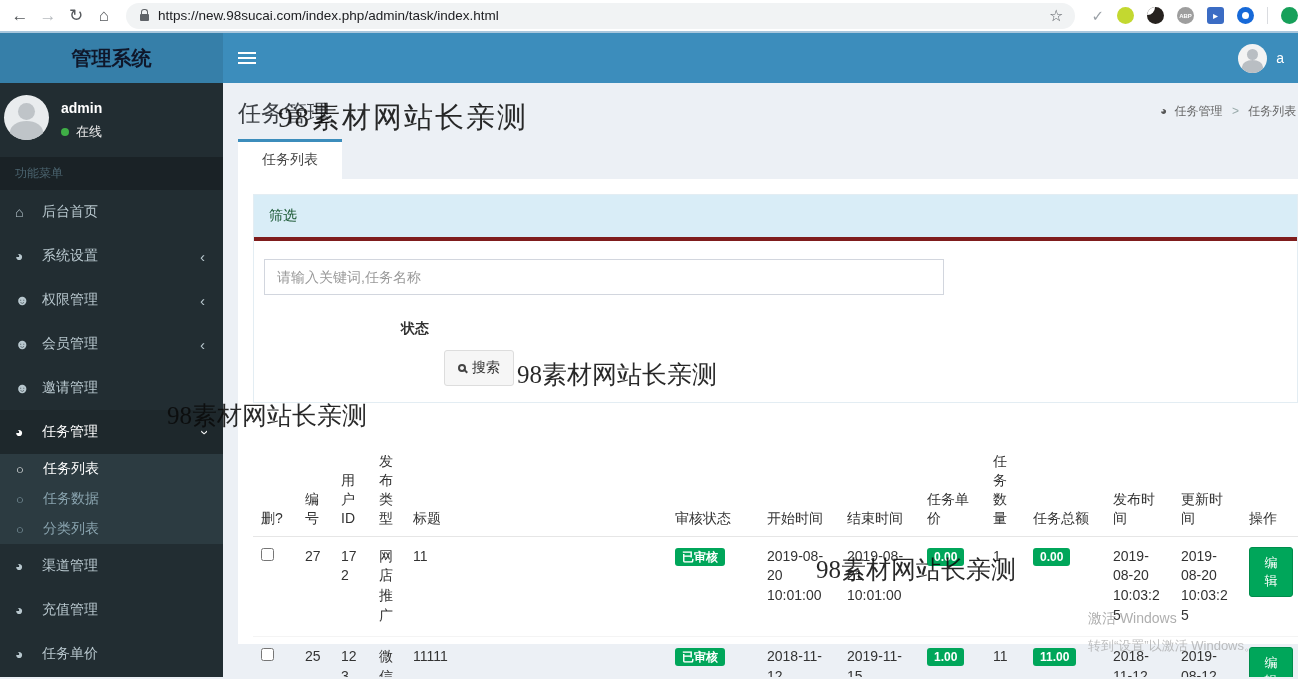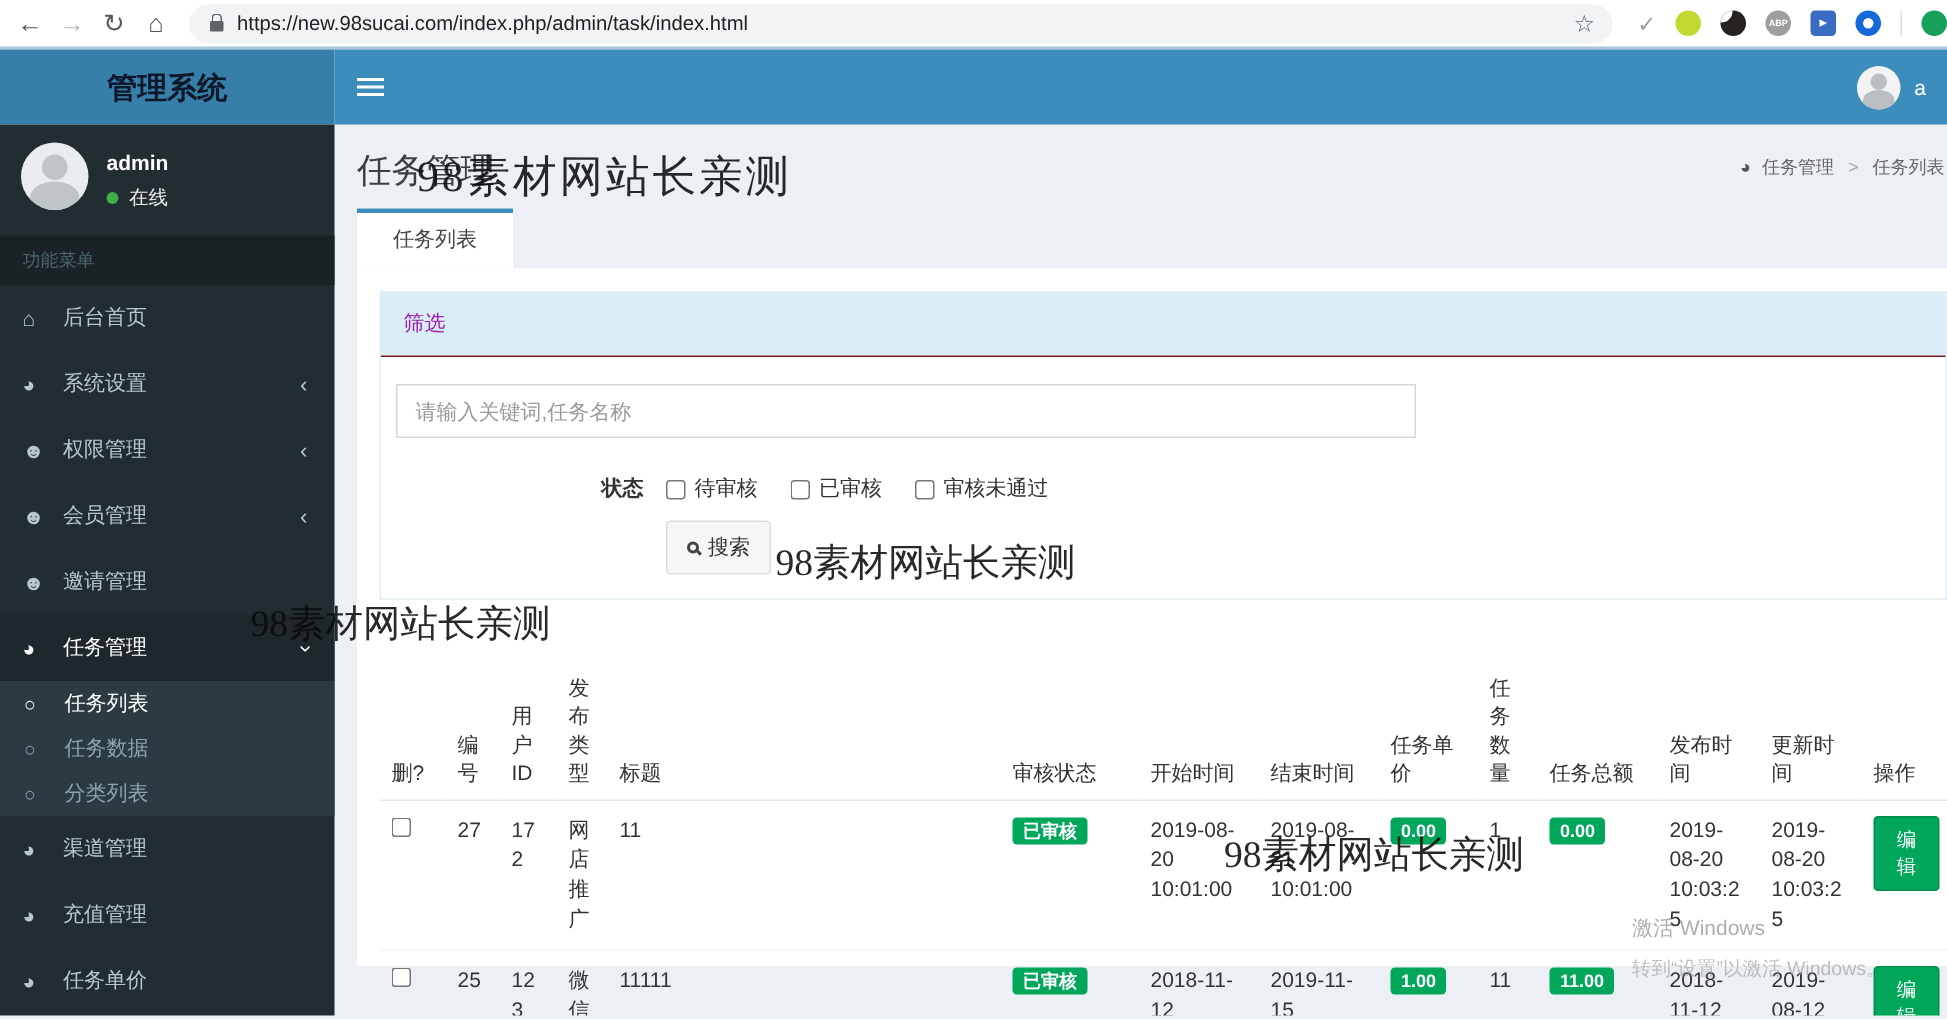--- a/index.html
+++ b/index.html
@@ -38,21 +38,21 @@
   .avatar-sm { width:29px; height:29px; border-radius:50%; background:#f3f3f3; margin-right:9px; position:relative; overflow:hidden; flex:none; }
   .avatar-sm::before { content:""; position:absolute; left:9px; top:5px; width:11px; height:11px; border-radius:50%; background:#b9bec3; }
   .avatar-sm::after { content:""; position:absolute; left:4px; top:16px; width:21px; height:14px; border-radius:50% 50% 0 0; background:#b9bec3; }
 
   
   .wrap { display:flex; height:594px; }
   .sidebar { width:223px; background:#222d32; flex:none; }
   .content { flex:1; position:relative; overflow:hidden; }
 
   
-  .user-panel { display:flex; padding:12px 14px; }
+  .user-panel { display:flex; padding:12px 4px; }
   .avatar-lg { width:45px; height:45px; border-radius:50%; background:#e9ecee; position:relative; overflow:hidden; flex:none; }
   .avatar-lg::before { content:""; position:absolute; left:14px; top:8px; width:17px; height:17px; border-radius:50%; background:#bfc4c8; }
   .avatar-lg::after { content:""; position:absolute; left:6px; top:26px; width:33px; height:22px; border-radius:50% 50% 0 0; background:#bfc4c8; }
   .user-info { padding:5px 0 0 12px; }
   .user-name { color:#fff; font-weight:bold; font-size:14px; }
   .user-status { margin-top:7px; color:#ececec; font-size:13px; display:flex; align-items:center; }
   .dot { width:8px; height:8px; border-radius:50%; background:#3fae46; margin-right:7px; }
   .menu-header { background:#1a2226; color:#4b646f; font-size:12px; padding:8px 15px; margin-top:4px; }
   .menu-item { height:44px; display:flex; align-items:center; padding:0 15px; color:#b8c7ce; cursor:pointer; position:relative; }
   .menu-item.active { color:#fff; background:#1e282c; }
@@ -69,21 +69,21 @@
   .page-title { font-size:23px; font-weight:400; color:#3b3f44; display:inline-block; }
   .breadcrumb { position:absolute; top:20px; left:937px; white-space:nowrap; font-size:12px; color:#666; }
   .breadcrumb .bc-ic { font-size:12px; color:#555; margin-right:4px; }
   .bc-sep { color:#9aa; margin:0 6px; }
   .tabs { margin-left:15px; display:flex; }
   .tab { padding:9px 24px 10px 24px; font-size:14px; color:#444; background:#fff; border-top:3px solid #3c8dbc; cursor:pointer; }
   .tab-content { margin-left:15px; background:#fff; height:465px; padding:15px 0 0 15px; position:relative; }
 
   
   .fbox { border:1px solid #e3edf3; }
-  .fbox-header { background:#d9edf7; color:#a21caf; font-size:14px; padding:12px 15px; border-bottom:1px solid #7f1d1d; }
+  .fbox-header { background:#d9edf7; color:#14532d; font-size:14px; padding:12px 15px; border-bottom:4px solid #7f1d1d; }
   .fbox-body { padding:18px 10px 16px 10px; }
   .frow { display:flex; margin-bottom:18px; }
   .flabel { width:180px; text-align:right; padding:7px 15px 0 0; font-weight:bold; color:#333; flex:none; }
   .fctrl { flex:1; }
   .keyword-input { width:680px; height:36px; border:1px solid #d2d6de; padding:0 12px; font-size:14px; color:#333; font-family:inherit; }
   .keyword-input::placeholder { color:#999; }
   .chk-group { display:flex; align-items:center; gap:22px; padding-top:7px; }
   .chk { display:flex; align-items:center; gap:6px; color:#333; font-weight:400; cursor:pointer; }
   .chk input { width:13px; height:13px; }
   .search-btn { display:inline-flex; align-items:center; background:#f6f6f6; border:1px solid #ddd; border-radius:3px; padding:8px 13px; font-size:14px; color:#333; cursor:pointer; font-family:inherit; }
@@ -235,34 +235,20 @@
       <div class="fbox">
         <div class="fbox-header">筛选</div>
         <div class="fbox-body">
           <div class="frow">
             <div class="fctrl">
               <input class="keyword-input" type="text" placeholder="请输入关键词,任务名称" style="">
             </div>
           </div>
           <div class="frow" style="margin-bottom:12px;">
             <div class="flabel">状态</div>
-            <div class="fctrl chk-group" id="status-options">
-                <label class="chk">
-                  <input type="checkbox" style="">
-                  <span>待审核</span>
-                </label>
-                <label class="chk">
-                  <input type="checkbox" style="">
-                  <span>已审核</span>
-                </label>
-                <label class="chk">
-                  <input type="checkbox" style="">
-                  <span>审核未通过</span>
-                </label>
-              </div>
           </div>
           <div class="frow" style="margin-bottom:0;">
             <div class="flabel"></div>
             <div class="fctrl">
               <button class="search-btn">
                 <span class="lens"></span>
                 <span>搜索</span>
               </button>
             </div>
           </div>

